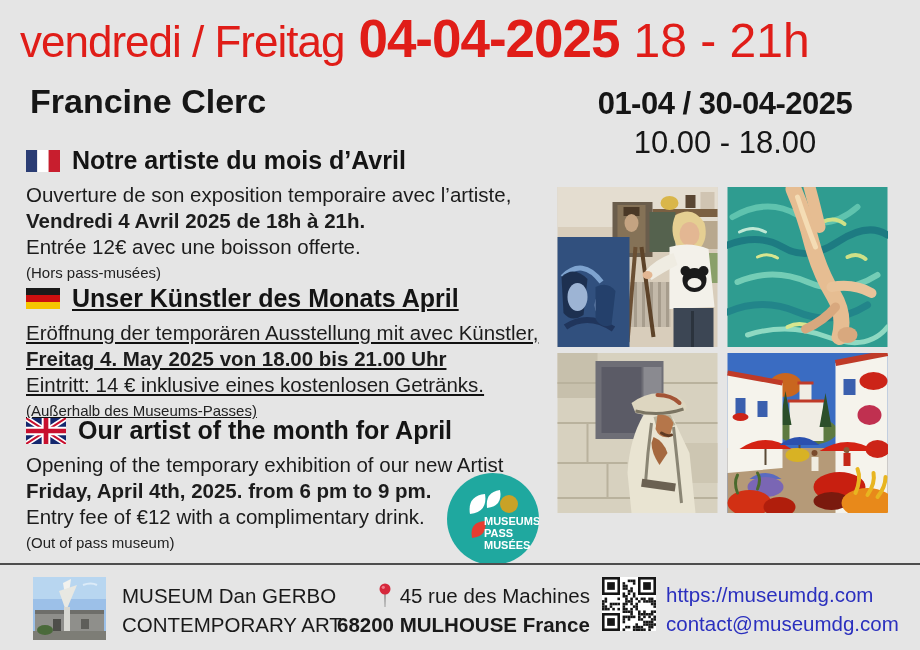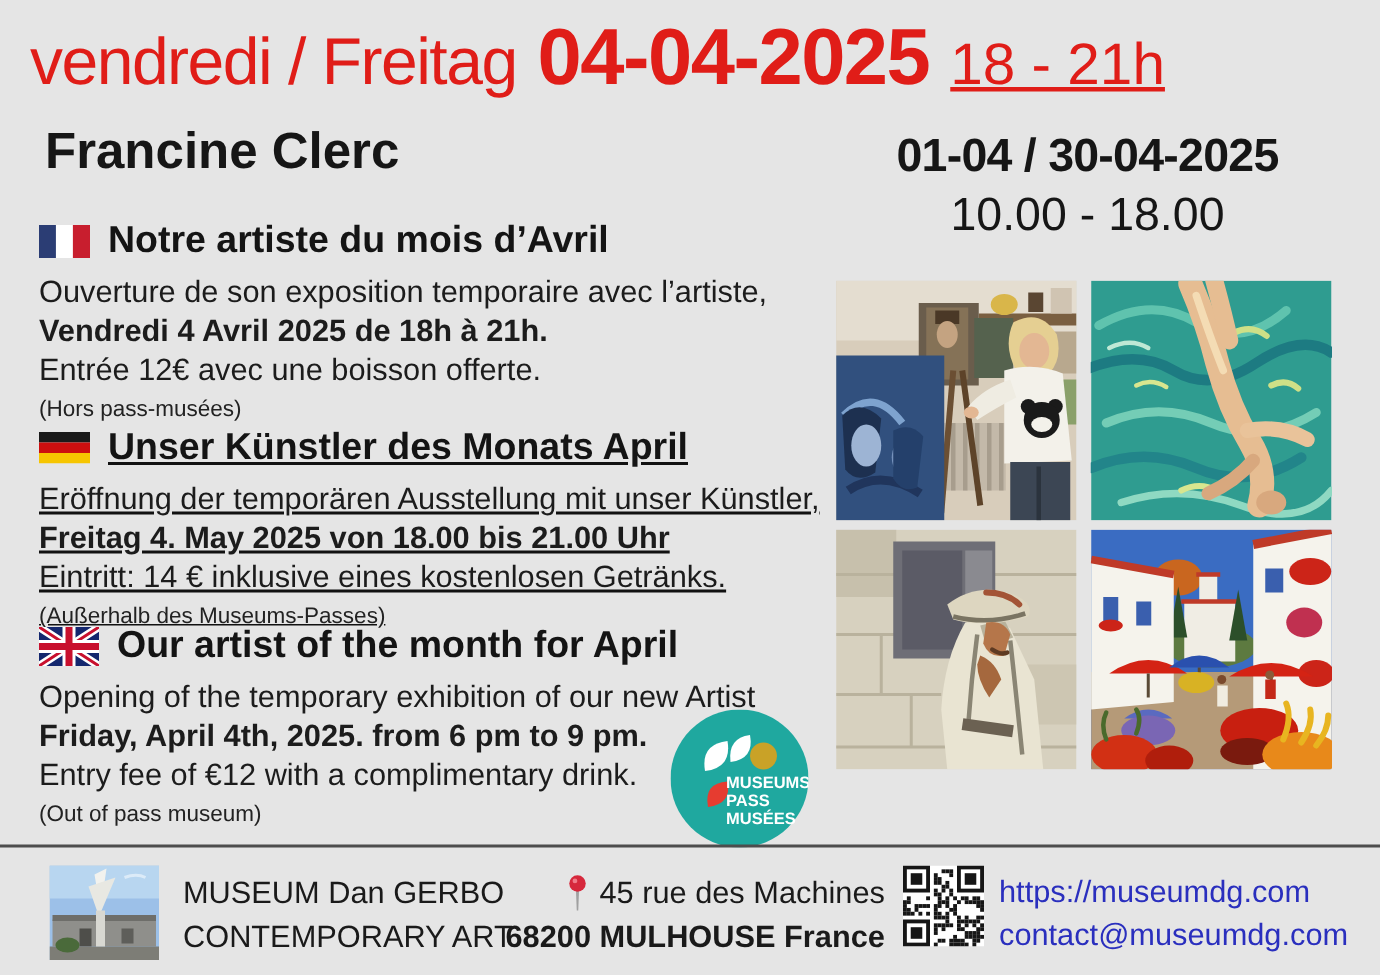--- a/index.html
+++ b/index.html
@@ -5,21 +5,21 @@
   html,body{margin:0;padding:0;background:#fff;}
   .page{
     position:relative;width:920px;height:650px;background:#e5e5e5;
     font-family:"Liberation Sans",sans-serif;overflow:hidden;color:#111;
   }
   
   .header{position:absolute;left:20px;top:8px;display:flex;align-items:baseline;gap:14px;
           color:#e01d18;white-space:nowrap;}
   .header .days{font-size:44px;font-weight:400;letter-spacing:-1px;}
   .header .date{font-size:53px;font-weight:700;letter-spacing:-1px;}
-  .header .time{font-size:39px;font-weight:400;text-decoration:underline;}
+  .header .time{font-size:48px;font-weight:400;}
   .artist-name{position:absolute;left:30px;top:82px;font-size:34px;font-weight:700;color:#161616;}
   .exh{position:absolute;left:553px;top:86px;width:344px;text-align:center;color:#161616;}
   .exh .dates{font-size:31px;font-weight:700;letter-spacing:-0.5px;}
   .exh .hours{font-size:31px;font-weight:400;margin-top:3px;}
   
   .section{position:absolute;left:26px;width:540px;}
   .sec-head{display:flex;align-items:center;gap:12px;font-size:25px;font-weight:700;
             color:#141414;margin:0 0 7px 0;white-space:nowrap;}
   .section p{margin:0;font-size:20.5px;line-height:25.8px;white-space:nowrap;color:#1c1c1c;}
   .section p.b{font-weight:700;}
@@ -81,21 +81,21 @@
 
   <div class="section" id="sec-de">
     <div class="sec-head">
       <svg class="flagbox" width="34" height="21" viewBox="0 0 34 21">
         <rect x="0" y="0" width="34" height="7" fill="#1a1a1a"></rect>
         <rect x="0" y="7" width="34" height="7" fill="#cc0f0f"></rect>
         <rect x="0" y="14" width="34" height="7" fill="#f6c500"></rect>
       </svg>
       <span>Unser Künstler des Monats April</span>
     </div>
-    <p>Eröffnung der temporären Ausstellung mit unser Künstler,</p>
+    <p>Eröffnung der temporären Ausstellung mit avec Künstler,</p>
     <p class="b">Freitag 4. May 2025 von 18.00 bis 21.00 Uhr</p>
     <p>Eintritt: 14 € inklusive eines kostenlosen Getränks.</p>
     <p class="note">(Außerhalb des Museums-Passes)</p>
   </div>
 
   <div class="section" id="sec-en">
     <div class="sec-head">
       <svg class="flagbox" width="40" height="26" viewBox="0 0 60 39">
         <rect width="60" height="39" fill="#14276e"></rect>
         <path d="M0,0 L60,39 M60,0 L0,39" stroke="#ffffff" stroke-width="8"></path>

